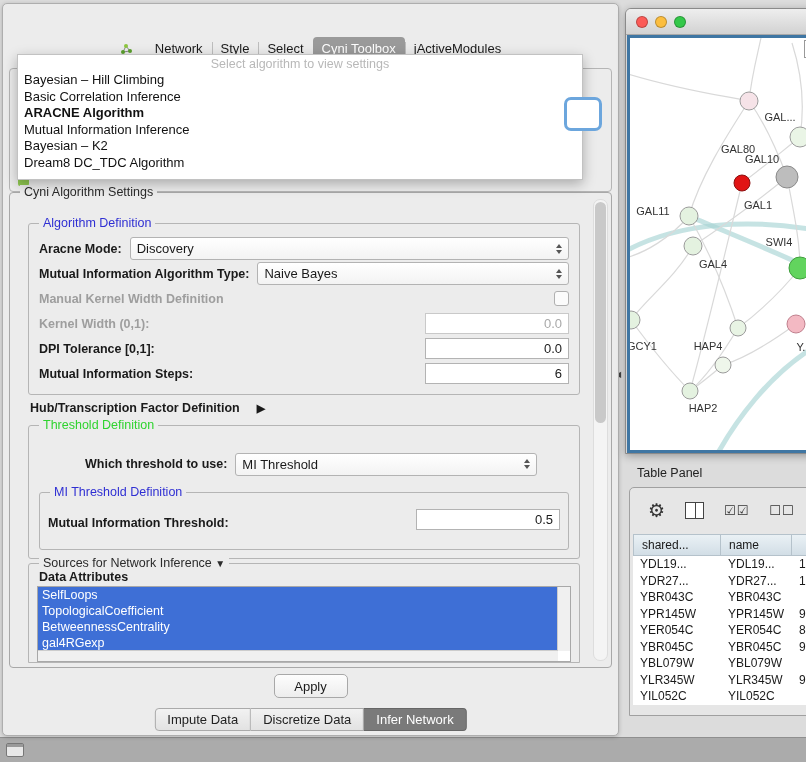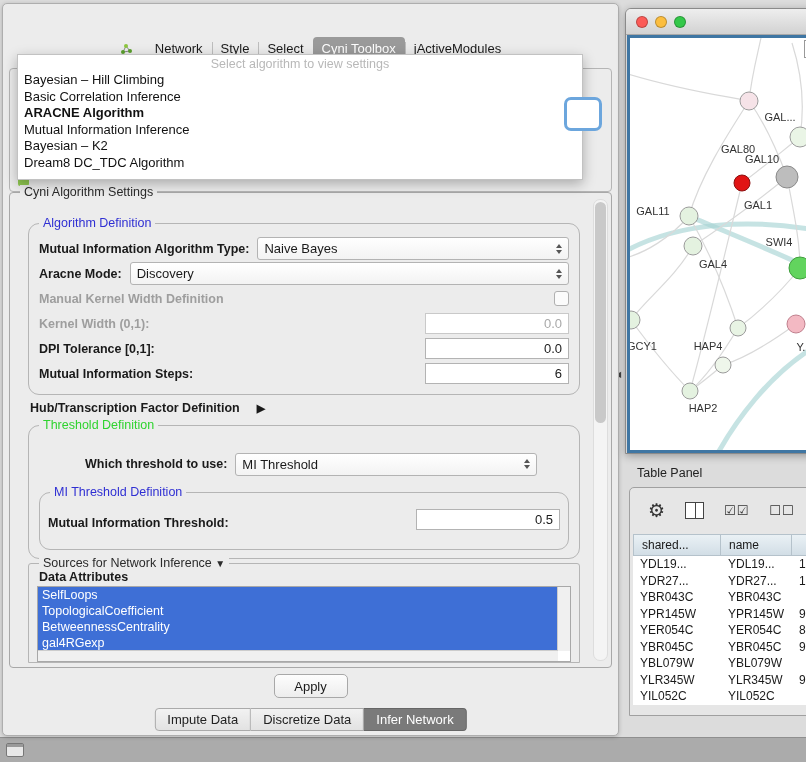--- a/index.html
+++ b/index.html
@@ -29,21 +29,21 @@
 
   .dropdown{position:absolute;left:14px;top:50px;width:564px;height:124px;background:#fff;border:1px solid #c2c2c2;box-shadow:0 4px 12px rgba(0,0,0,.28);z-index:6;font-size:13px;overflow:hidden;}
   .dd-prompt{text-align:center;color:#b8b8b8;padding:2px 0 1px;font-size:12.5px;}
   .dd-item{padding:0 6px;line-height:16.5px;color:#111;}
   .dd-item.selected{font-weight:bold;}
 
   .settings{position:absolute;left:6px;top:188px;width:601px;height:474px;border:1px solid #a8a8a8;border-radius:4px;}
   .grouplabel{position:absolute;top:-8px;left:10px;background:#ececec;padding:0 4px;font-size:12.5px;color:#2b2b2b;white-space:nowrap;}
   .grouplabel.blue{color:#2f2fd3;}
   .grouplabel.green{color:#2fd32f;}
-  .subgroup{position:absolute;border:1px solid #b5b5b5;border-radius:11px;}
+  .subgroup{position:absolute;border:1px solid #b5b5b5;border-radius:3px;}
   .alg-group{left:18px;top:30px;width:550px;height:170px;}
   .rows{padding:12px 10px 0 10px;}
   .frow{display:flex;align-items:center;height:25px;font-size:12.5px;}
   .flabel{font-weight:bold;white-space:nowrap;}
   .flabel.dis{color:#9e9e9e;}
   .combo{flex:1;margin-left:8px;height:21px;border:1px solid #b3b3b3;border-radius:3px;background:linear-gradient(#ffffff,#f3f3f3);display:flex;align-items:center;padding:0 6px;font-size:13px;}
   .combo .cval{flex:1;}
   .arrows{display:flex;flex-direction:column;gap:2px;margin-left:6px;}
   .arrows i{display:block;width:0;height:0;border-left:3.5px solid transparent;border-right:3.5px solid transparent;}
   .arrows .up{border-bottom:4px solid #555;}
@@ -154,33 +154,33 @@
         </div>
     </div>
 
     <div class="settings">
       <span class="grouplabel">Cyni Algorithm Settings</span>
 
       <div class="subgroup alg-group">
         <span class="grouplabel blue">Algorithm Definition</span>
         <div class="rows">
           <div class="frow">
-            <span class="flabel">Mutual Information Algorithm Type:</span>
+            <span class="flabel">Aracne Mode:</span>
             <div class="combo">
-              <span class="cval">Naive Bayes</span>
+              <span class="cval">Discovery</span>
               <span class="arrows">
                   <i class="up"></i>
                   <i class="dn"></i>
                 </span>
             </div>
           </div>
           <div class="frow">
-            <span class="flabel">Aracne Mode:</span>
+            <span class="flabel">Mutual Information Algorithm Type:</span>
             <div class="combo">
-              <span class="cval">Discovery</span>
+              <span class="cval">Naive Bayes</span>
               <span class="arrows">
                   <i class="up"></i>
                   <i class="dn"></i>
                 </span>
             </div>
           </div>
           <div class="frow">
             <span class="flabel dis">Manual Kernel Width Definition</span>
             <span class="cbox"></span>
           </div>

